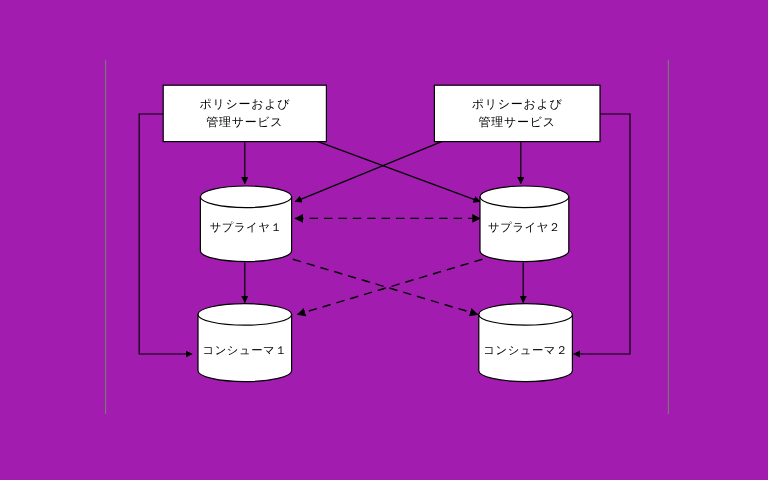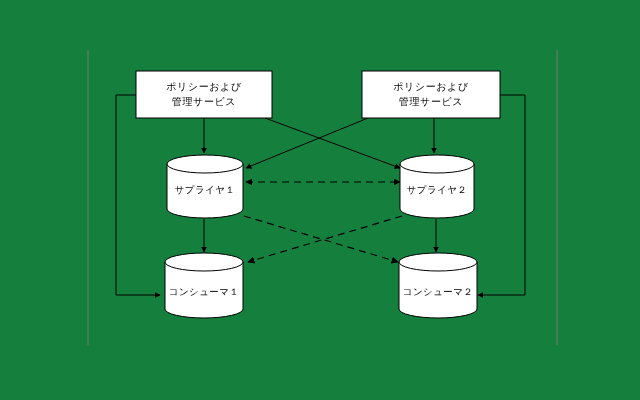--- a/index.html
+++ b/index.html
@@ -4,21 +4,21 @@
 <style>
   html, body {
     margin: 0;
     padding: 0;
     background: #ffffff;
   }
   #page {
     position: relative;
     width: 640px;
     height: 400px;
-    background: #15803d;
+    background: #a21caf;
     font-family: "DejaVu Sans", sans-serif;
     overflow: hidden;
   }
   #diagram {
     position: absolute;
     left: 0;
     top: 0;
     width: 640px;
     height: 400px;
   }

